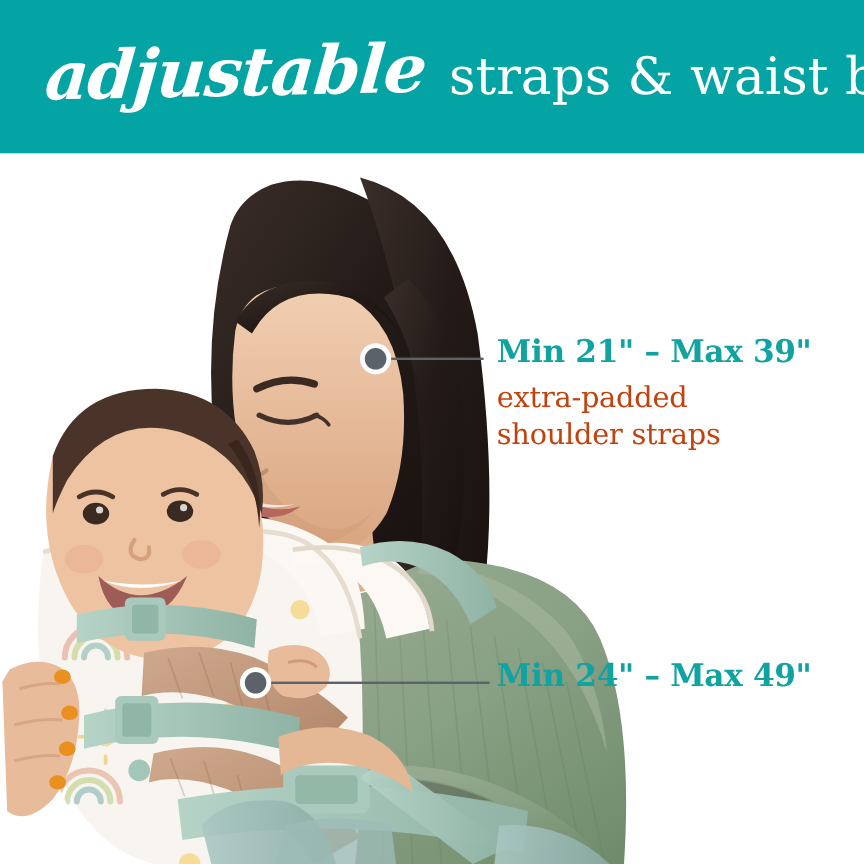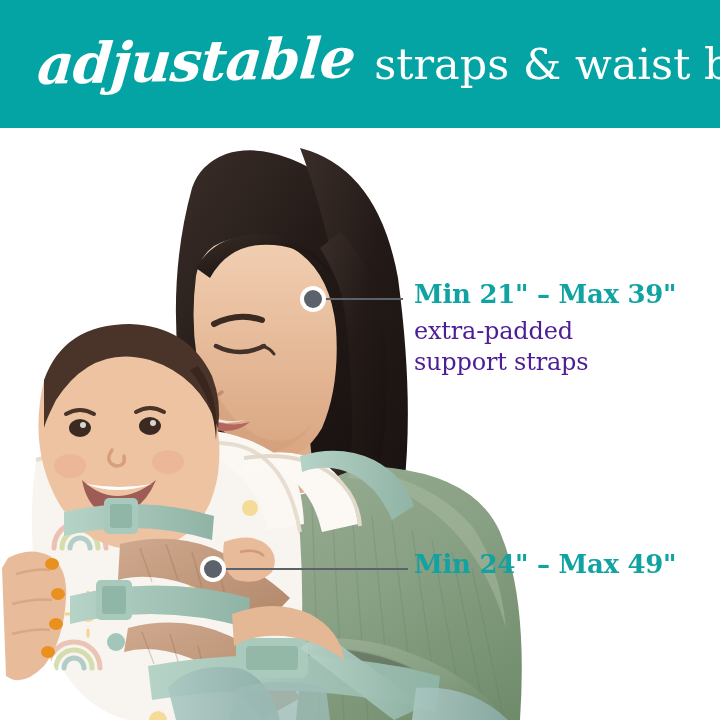--- a/index.html
+++ b/index.html
@@ -95,21 +95,21 @@
     font-size:26px;
     color:#11a2a2;
     line-height:1.05;
     white-space:nowrap;
     letter-spacing:-0.3px;
   }
   .callout-sub {
     font-family:"DejaVu Serif", serif;
     font-weight:400;
     font-size:24px;
-    color:#4c1d95;
+    color:#c2410c;
     line-height:1.28;
     margin-top:8px;
     letter-spacing:-0.2px;
   }
   .callout-sub span { display:block; white-space:nowrap; }
 </style>
 </head>
 <body>
 
 <div id="infographic">
@@ -357,21 +357,21 @@
 
   <div class="callout">
     <div class="callout-line" style="left:313px; top:298px; width:90px;"></div>
     <div class="callout-dot" style="left:300px; top:286px;">
       <i></i>
     </div>
     <div class="callout-text" style="left:414px; top:281px;">
       <div class="callout-title">Min 21" – Max 39"</div>
       <div class="callout-sub">
         <span>extra-padded</span>
-        <span>support straps</span>
+        <span>shoulder straps</span>
       </div>
     </div>
   </div>
 
   <div class="callout">
     <div class="callout-line" style="left:213px; top:568px; width:195px;"></div>
     <div class="callout-dot" style="left:200px; top:556px;">
       <i></i>
     </div>
     <div class="callout-text" style="left:414px; top:551px;">

